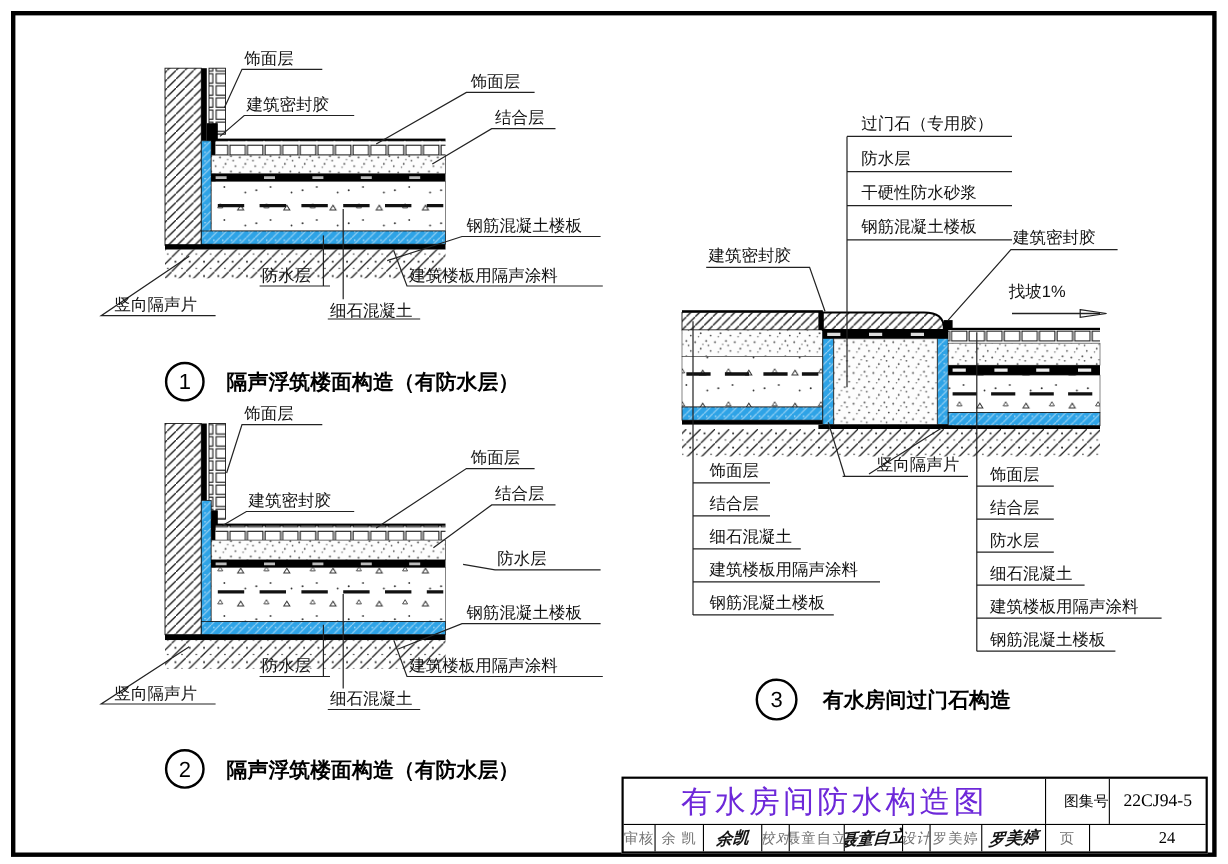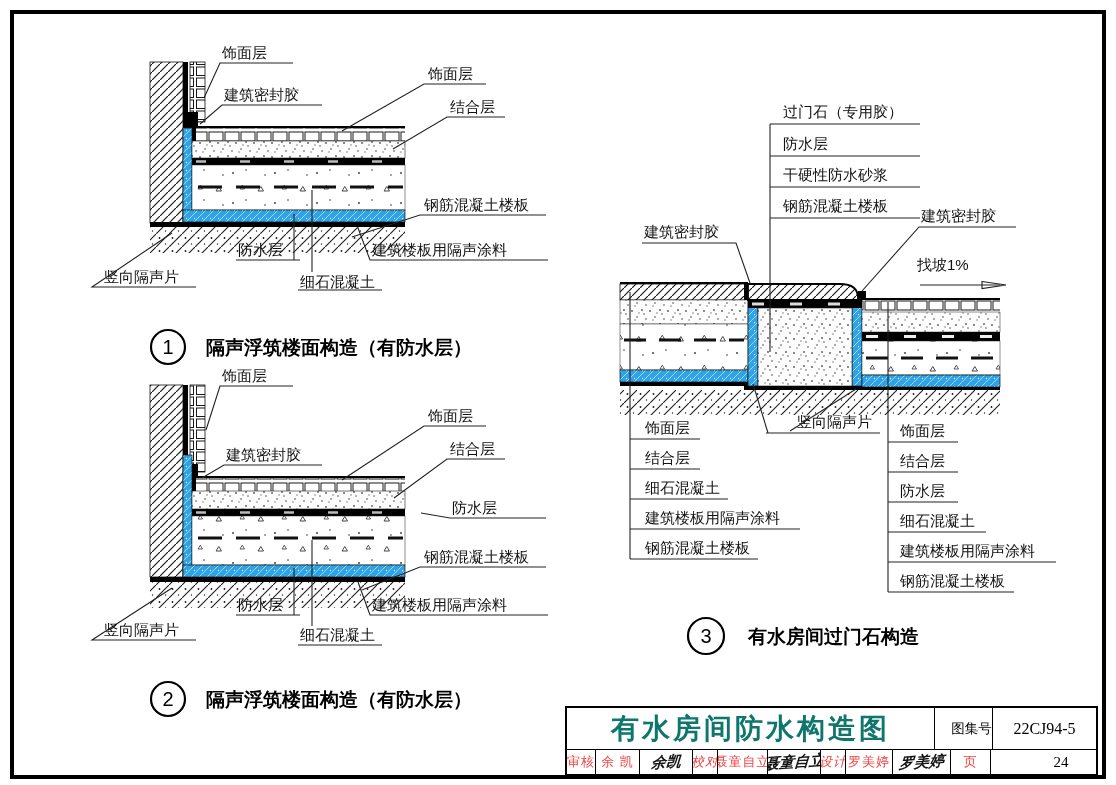--- a/index.html
+++ b/index.html
@@ -8,27 +8,27 @@
   svg{position:absolute;left:0;top:0;}
   svg text{font-family:"Liberation Sans",sans-serif;fill:#111;font-size:15px;}
   svg text.cap{font-size:19px;font-weight:bold;fill:#000;}
   svg text.num{font-size:20px;fill:#000;}
   
   .tb{position:absolute;left:565px;top:706px;width:533px;height:70px;border:2.5px solid #000;display:flex;flex-direction:column;background:#fff;box-sizing:border-box;}
   .tb-top{display:flex;flex:1;border-bottom:1.5px solid #000;}
   .tb-bottom{display:flex;height:24px;}
   .tb-cell{display:flex;align-items:center;justify-content:center;box-sizing:border-box;white-space:nowrap;overflow:hidden;}
   .tb-cell+.tb-cell{border-left:1.5px solid #000;}
-  .tb-title{flex:1;font-size:28px;font-weight:bold;letter-spacing:3px;color:#0f766e;}
+  .tb-title{flex:1;font-size:28px;font-weight:normal;letter-spacing:3px;color:#6d28d9;}
   .tb-lbl{font-size:13.5px;color:#000;}
   .tb-val{font-size:16px;color:#000;font-family:"Liberation Serif",serif;}
-  .w58{width:58px;padding-left:16px;}.w92{width:104px;}
-  .c28{width:28px;}.c44{width:44px;}.c53{width:53px;}.c25{width:25px;font-style:italic;}.c50{width:50px;}
+  .w58{width:58px;padding-left:16px;}.w92{width:88px;}
+  .c28{width:28px;}.c44{width:44px;font-family:Liberation Serif, serif;}.c53{width:53px;}.c25{width:25px;font-style:italic;}.c50{width:50px;}
   .c47{width:47px;}.c58{width:58px;}.c40{width:40px;}.cfill{flex:1;}
-  .nm{font-size:13px;color:#ef4444;letter-spacing:1px;}
+  .nm{font-size:13px;color:#737373;letter-spacing:1px;}
   .sig{font-size:15px;font-weight:bold;font-style:italic;color:#151515;transform:rotate(-4deg) skewX(-8deg);}
   .pg{font-size:15px;color:#000;font-family:"Liberation Serif",serif;padding-left:35px;}
 </style>
 </head>
 <body>
 
 <div class="page-frame"></div>
 
 <svg width="1116" height="785" viewBox="0 0 1116 785">
   <defs>

